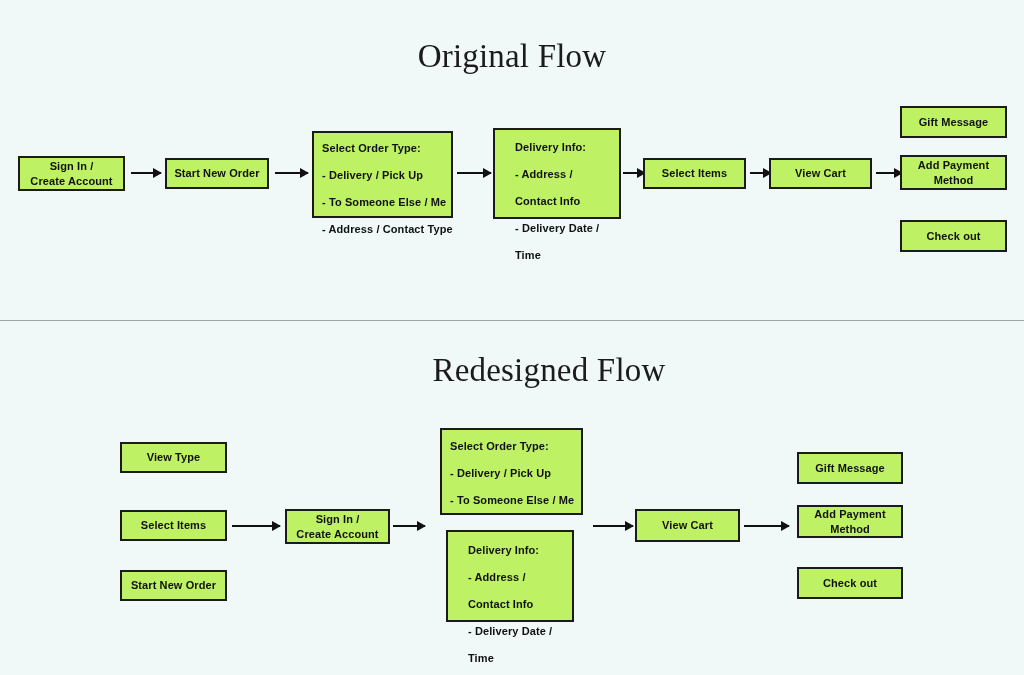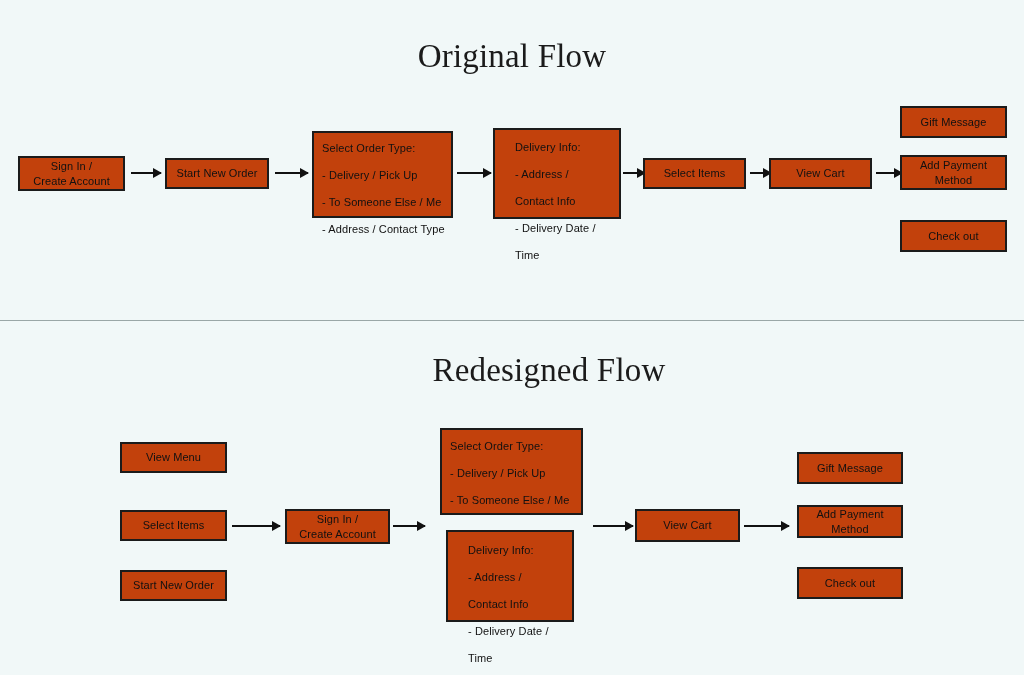--- a/index.html
+++ b/index.html
@@ -33,25 +33,25 @@
   .divider {
     position: absolute;
     left: 0;
     width: 1024px;
     height: 1px;
     background: #9aa7a7;
   }
   .node {
     position: absolute;
     box-sizing: border-box;
-    background: #c2410c;
+    background: #bef264;
     border: 2px solid #1b1b1b;
     color: #111111;
     font-size: 11px;
-    font-weight: normal;
+    font-weight: bold;
     line-height: 15px;
     letter-spacing: 0.1px;
     display: flex;
     flex-direction: column;
     justify-content: center;
   }
   .node.center {
     align-items: center;
     text-align: center;
   }
@@ -145,21 +145,21 @@
 
   <div class="node center" style="left:900px; top:220px; width:107px; height:32px;">
     <span class="line">Check out</span>
   </div>
 
   <div class="divider" style="top:320px;"></div>
 
   <div class="section-title" style="left:0; top:352px;padding-left:37px;">Redesigned Flow</div>
 
   <div class="node center" style="left:120px; top:442px; width:107px; height:31px;">
-    <span class="line">View Menu</span>
+    <span class="line">View Type</span>
   </div>
 
   <div class="node center" style="left:120px; top:510px; width:107px; height:31px;">
     <span class="line">Select Items</span>
   </div>
 
   <div class="node center" style="left:120px; top:570px; width:107px; height:31px;">
     <span class="line">Start New Order</span>
   </div>
 

